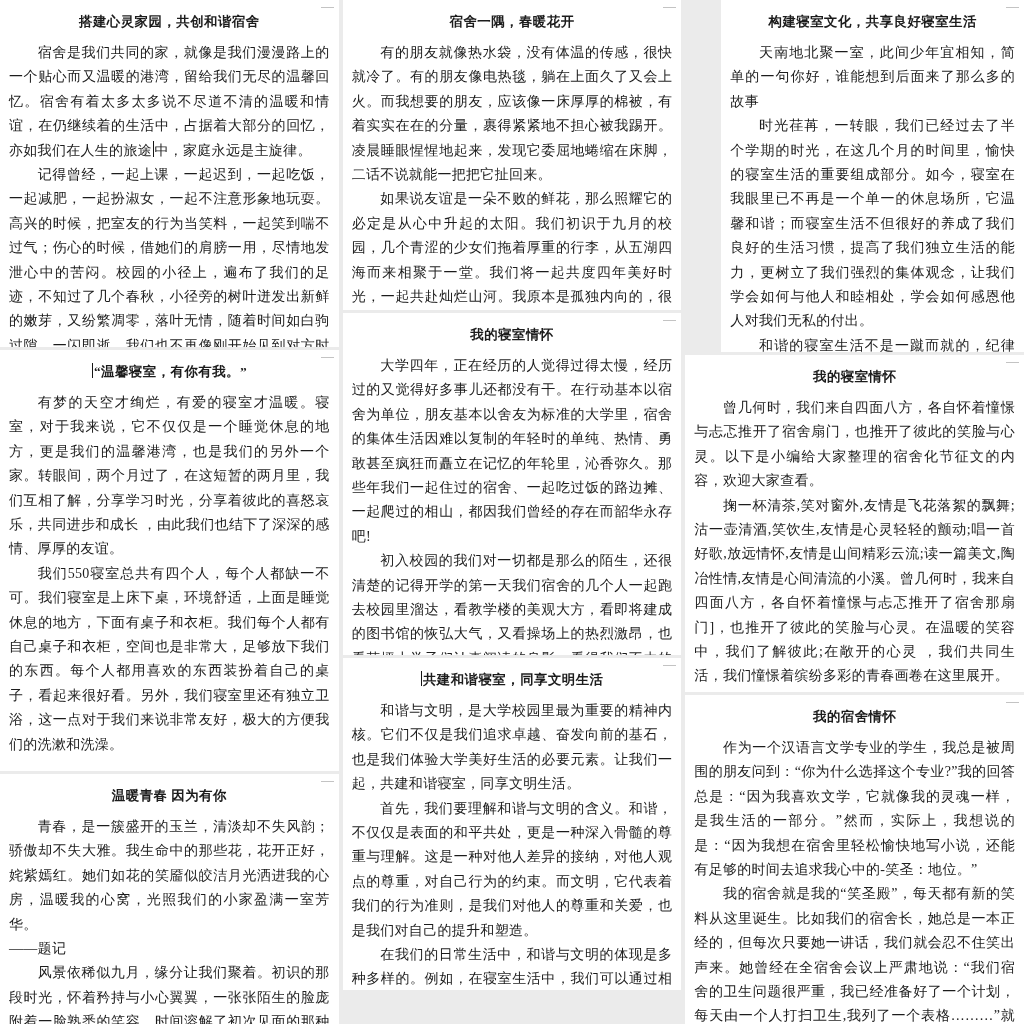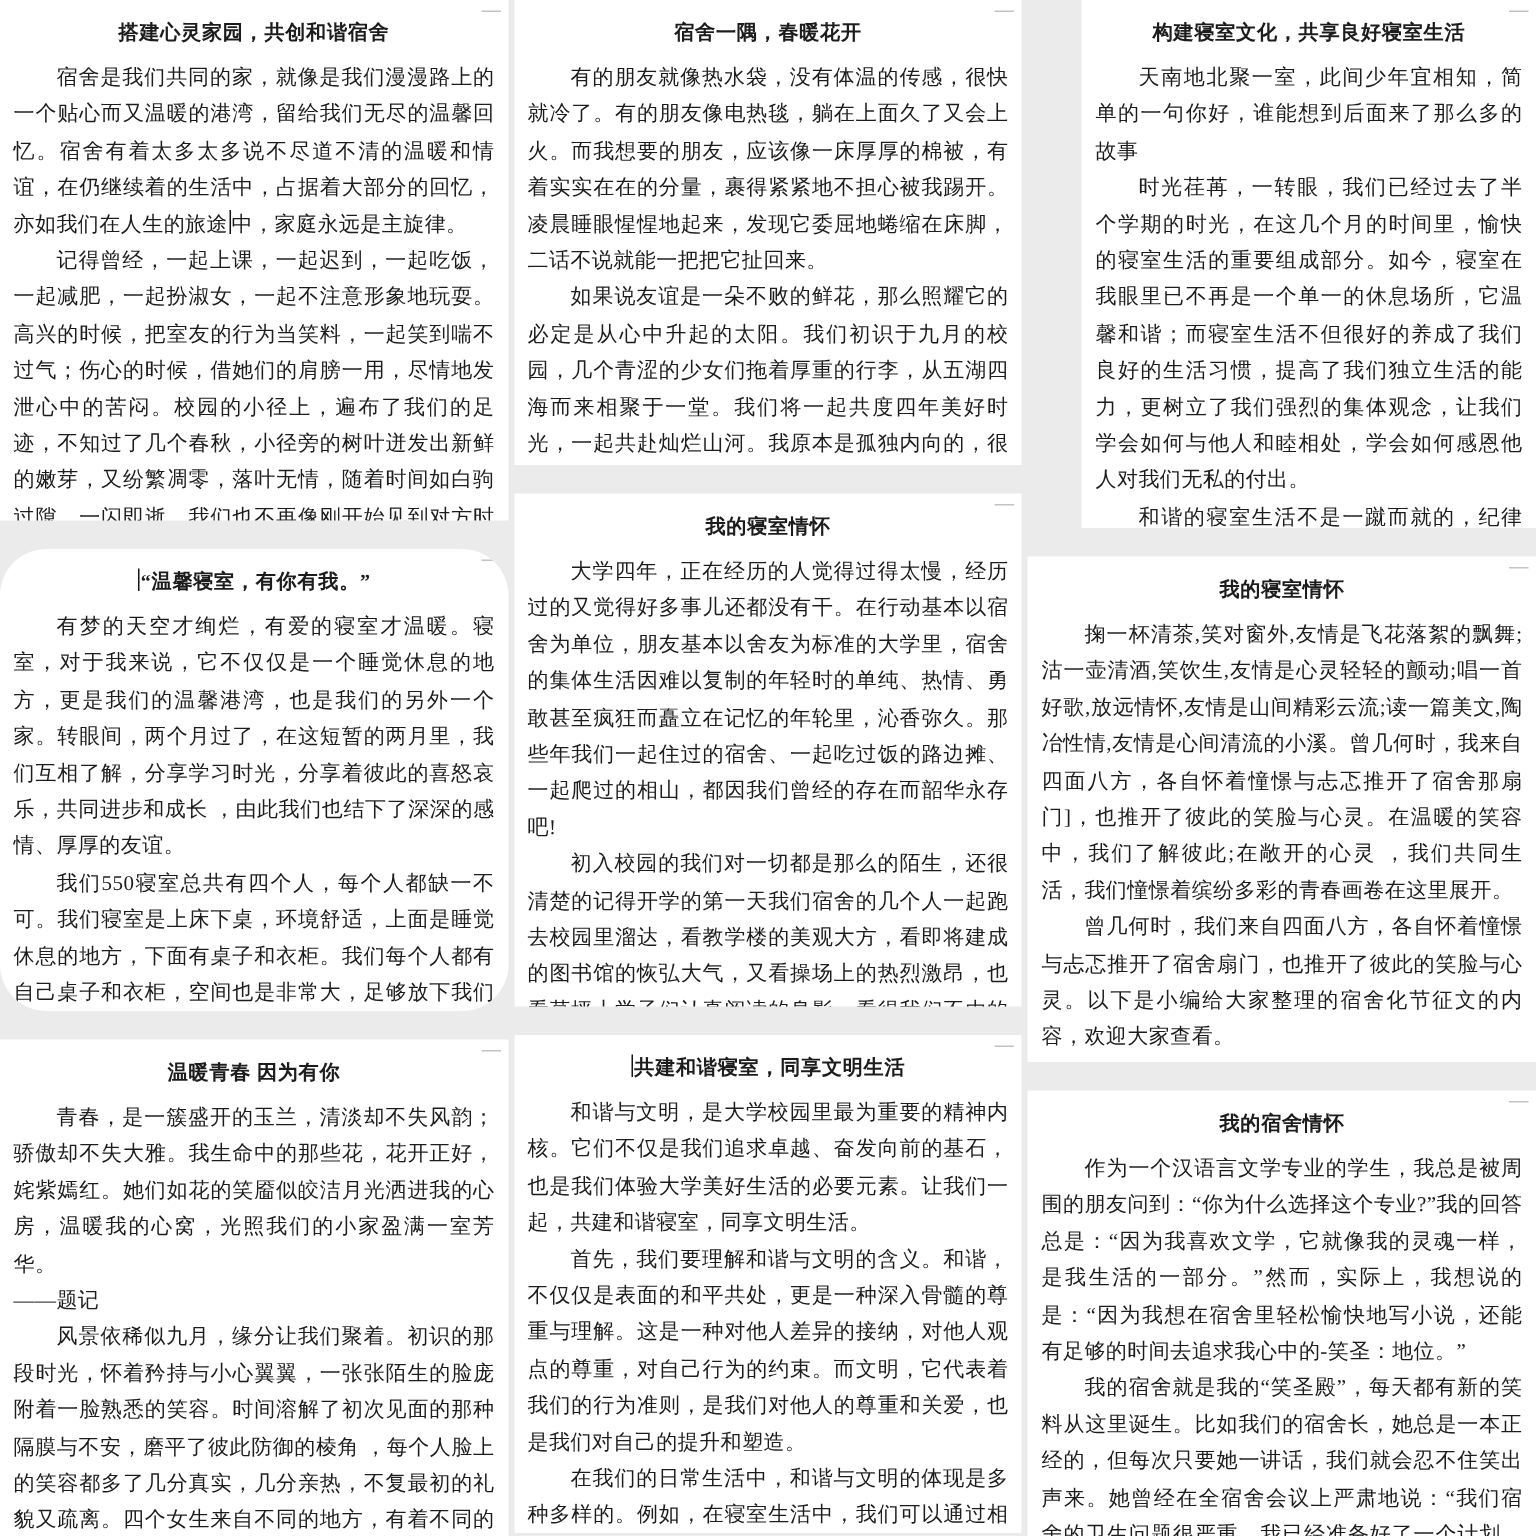--- a/index.html
+++ b/index.html
@@ -5,27 +5,27 @@
   * { margin: 0; padding: 0; box-sizing: border-box; }
   html, body {
     width: 1024px; height: 1024px; overflow: hidden;
     font-family: "Liberation Serif", "DejaVu Serif", serif;
   }
   body { background: #ebebeb; }
   .grid {
     display: flex; gap: 4px;
     width: 1024px; height: 1024px; overflow: hidden;
   }
-  .col { flex: 1; display: flex; flex-direction: column; gap: 19px; }
+  .col { flex: 1; display: flex; flex-direction: column; gap: 3px; }
   .page {
     position: relative; background: #ffffff; overflow: hidden;
     padding: 10px 9px 0 9px; color: #1c1c1c; flex: none;
   }
   .col1 .page:nth-child(1){ height: 347px; }
-  .col1 .page:nth-child(2){ height: 308px; border-radius: 31px; }
+  .col1 .page:nth-child(2){ height: 421px; }
   .col1 .page:nth-child(3){ height: 332px; }
   .col2 .page:nth-child(1){ height: 310px; }
   .col2 .page:nth-child(2){ height: 342px; }
   .col2 .page:nth-child(3){ height: 332px; }
   .col3 .page:nth-child(1){ height: 352px; margin-left: 36px; }
   .col3 .page:nth-child(2){ height: 337px; }
   .col3 .page:nth-child(3){ height: 332px; }
   .corner {
     position: absolute; top: 7px; right: 5px;
     width: 13px; height: 1px; background: #c3c3c3;
@@ -94,22 +94,22 @@
       <div class="page">
         <span class="corner"></span>
         <h2 class="doc-title">构建寝室文化，共享良好寝室生活</h2>
         <p class="para">天南地北聚一室，此间少年宜相知，简单的一句你好，谁能想到后面来了那么多的故事</p>
         <p class="para">时光荏苒，一转眼，我们已经过去了半个学期的时光，在这几个月的时间里，愉快的寝室生活的重要组成部分。如今，寝室在我眼里已不再是一个单一的休息场所，它温馨和谐；而寝室生活不但很好的养成了我们良好的生活习惯，提高了我们独立生活的能力，更树立了我们强烈的集体观念，让我们学会如何与他人和睦相处，学会如何感恩他人对我们无私的付出。</p>
         <p class="para">和谐的寝室生活不是一蹴而就的，纪律应成为保障，安全应作为起点。常言道，“ 没有规矩不成方圆” 寝室是公共的生活场所，虽然每人都有自己相应的生活空间，但同时也必须遵守大家共同维系的纪律准则，试问寝室的值日工作你有没有认真对待? 寝室的作息时间你有没有认真遵守?寝室的环境安全，你有没有放在心上? ……如果寝</p>
       </div>
       <div class="page">
         <span class="corner"></span>
         <h2 class="doc-title">我的寝室情怀</h2>
+        <p class="para">曾几何时，我们来自四面八方，各自怀着憧憬与忐忑推开了宿舍扇门，也推开了彼此的笑脸与心灵。以下是小编给大家整理的宿舍化节征文的内容，欢迎大家查看。</p>
         <p class="para">掬一杯清茶,笑对窗外,友情是飞花落絮的飘舞;沽一壶清酒,笑饮生,友情是心灵轻轻的颤动;唱一首好歌,放远情怀,友情是山间精彩云流;读一篇美文,陶冶性情,友情是心间清流的小溪。曾几何时，我来自四面八方，各自怀着憧憬与忐忑推开了宿舍那扇门]，也推开了彼此的笑脸与心灵。在温暖的笑容中，我们了解彼此;在敞开的心灵 ，我们共同生活，我们憧憬着缤纷多彩的青春画卷在这里展开。</p>
-        <p class="para">曾几何时，我们来自四面八方，各自怀着憧憬与忐忑推开了宿舍扇门，也推开了彼此的笑脸与心灵。以下是小编给大家整理的宿舍化节征文的内容，欢迎大家查看。</p>
         <p class="para">一个二十几平方米的空间，一个四个青春男孩的魅力舞台，一个们共同的和谐之家。一杯清茶;一盒炒饭;一件阳台上飘动的衬衫;早前洗漱的拥挤;不太情愿的卫生清扫;惹人恼怒的敲门声，在窄小的舍里，在简单的架子床上，在缘分的天空下，我们分享着这段最为</p>
       </div>
       <div class="page">
         <span class="corner"></span>
         <h2 class="doc-title">我的宿舍情怀</h2>
         <p class="para">作为一个汉语言文学专业的学生，我总是被周围的朋友问到：“你为什么选择这个专业?”我的回答总是：“因为我喜欢文学，它就像我的灵魂一样，是我生活的一部分。”然而，实际上，我想说的是：“因为我想在宿舍里轻松愉快地写小说，还能有足够的时间去追求我心中的-笑圣：地位。”</p>
         <p class="para">我的宿舍就是我的“笑圣殿”，每天都有新的笑料从这里诞生。比如我们的宿舍长，她总是一本正经的，但每次只要她一讲话，我们就会忍不住笑出声来。她曾经在全宿舍会议上严肃地说：“我们宿舍的卫生问题很严重，我已经准备好了一个计划，每天由一个人打扫卫生,我列了一个表格………”就在她得意洋洋地展示她的表格时，我们发现那其实是一个“卫生值日表”，而她用了整整一页纸来列举每个星期的每一天! 我们花了十分钟才止住笑。</p>
       </div>
     </div>
   </div>

